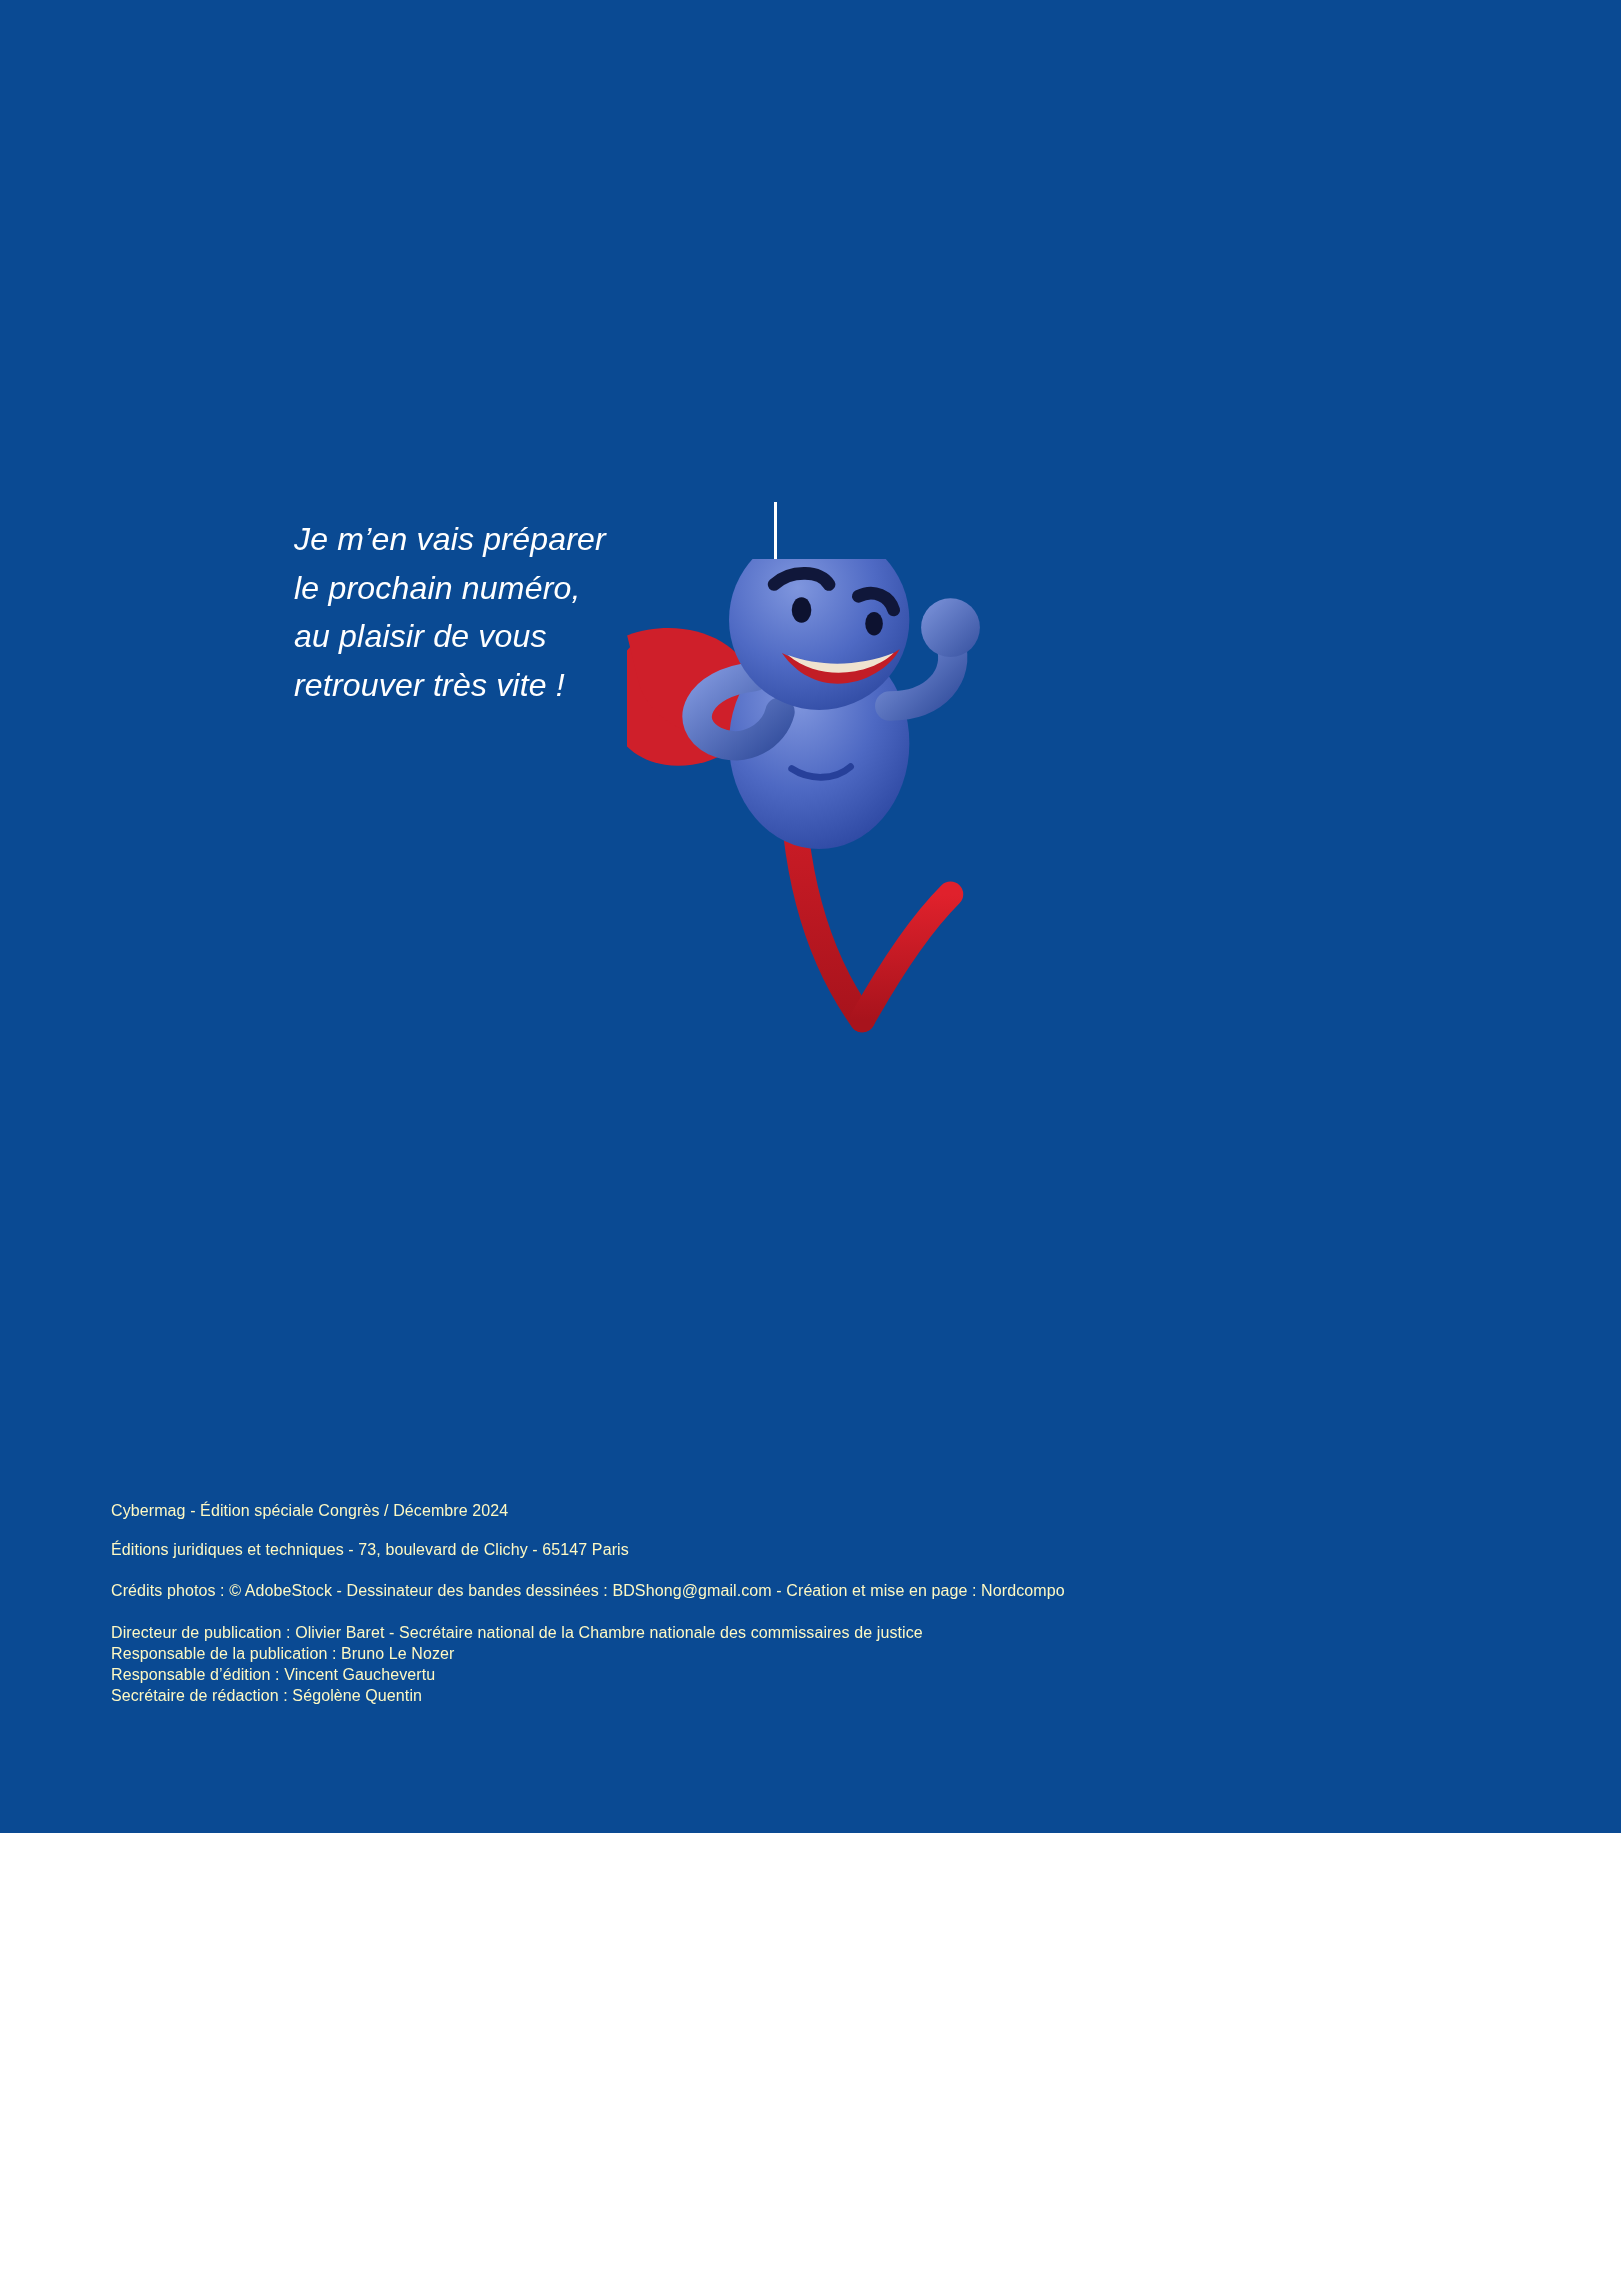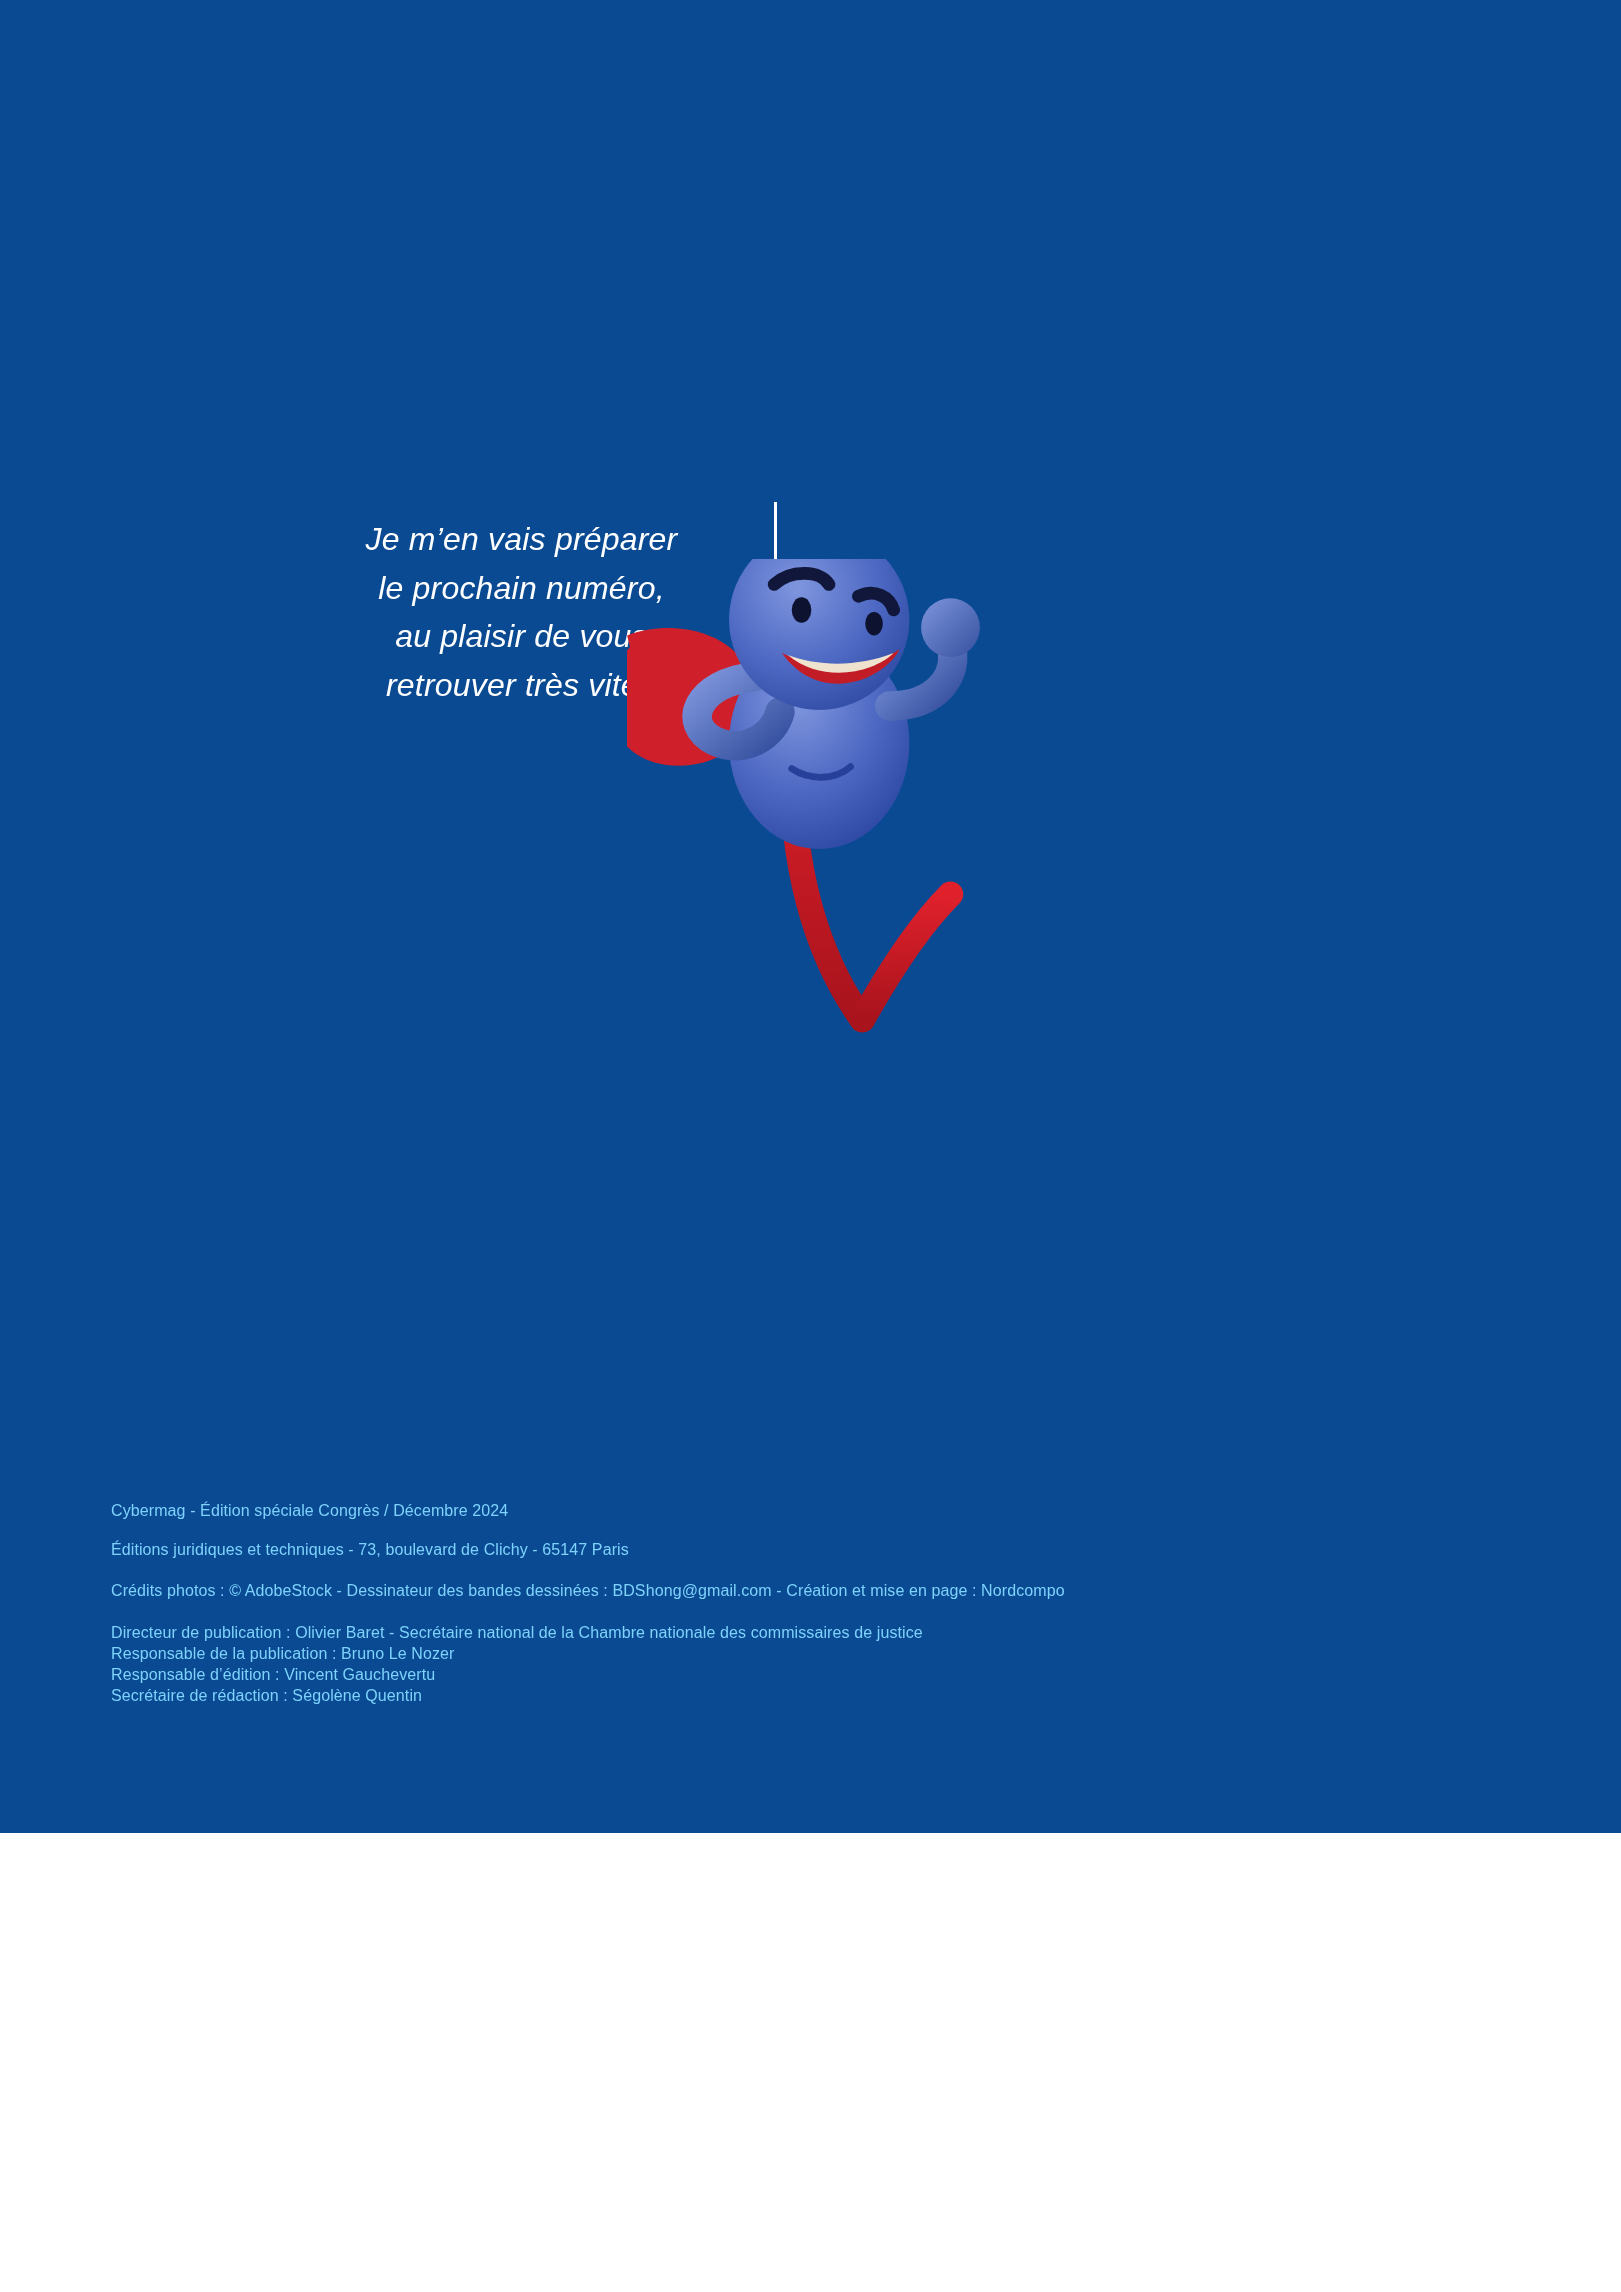--- a/index.html
+++ b/index.html
@@ -25,21 +25,21 @@
     background: #004a99;
     background: #0a4a93;
   }
 
   
   .quote {
     position: absolute;
     left: 294px;
     top: 515px;
     width: 490px;
-    text-align: center;
+    text-align: left;
     color: #ffffff;
     font-style: italic;
     font-size: 32px;
     line-height: 1.52;
     letter-spacing: 0.2px;
     padding-right: 35px;
     box-sizing: border-box;
   }
   .quote-rule {
     position: absolute;
@@ -58,21 +58,21 @@
     width: 549px;
     height: 686px;
   }
 
   
   .colophon {
     position: absolute;
     left: 111px;
     top: 1500px;
     width: 1274px;
-    color: #7dd3fc;
+    color: #fef9c3;
   }
   .colophon .line {
     font-size: 16px;
     line-height: 1.35;
     letter-spacing: 0.1px;
   }
   .colophon .blk {
     margin-bottom: 19.6px;
   }
   .colophon .blk.tight {

